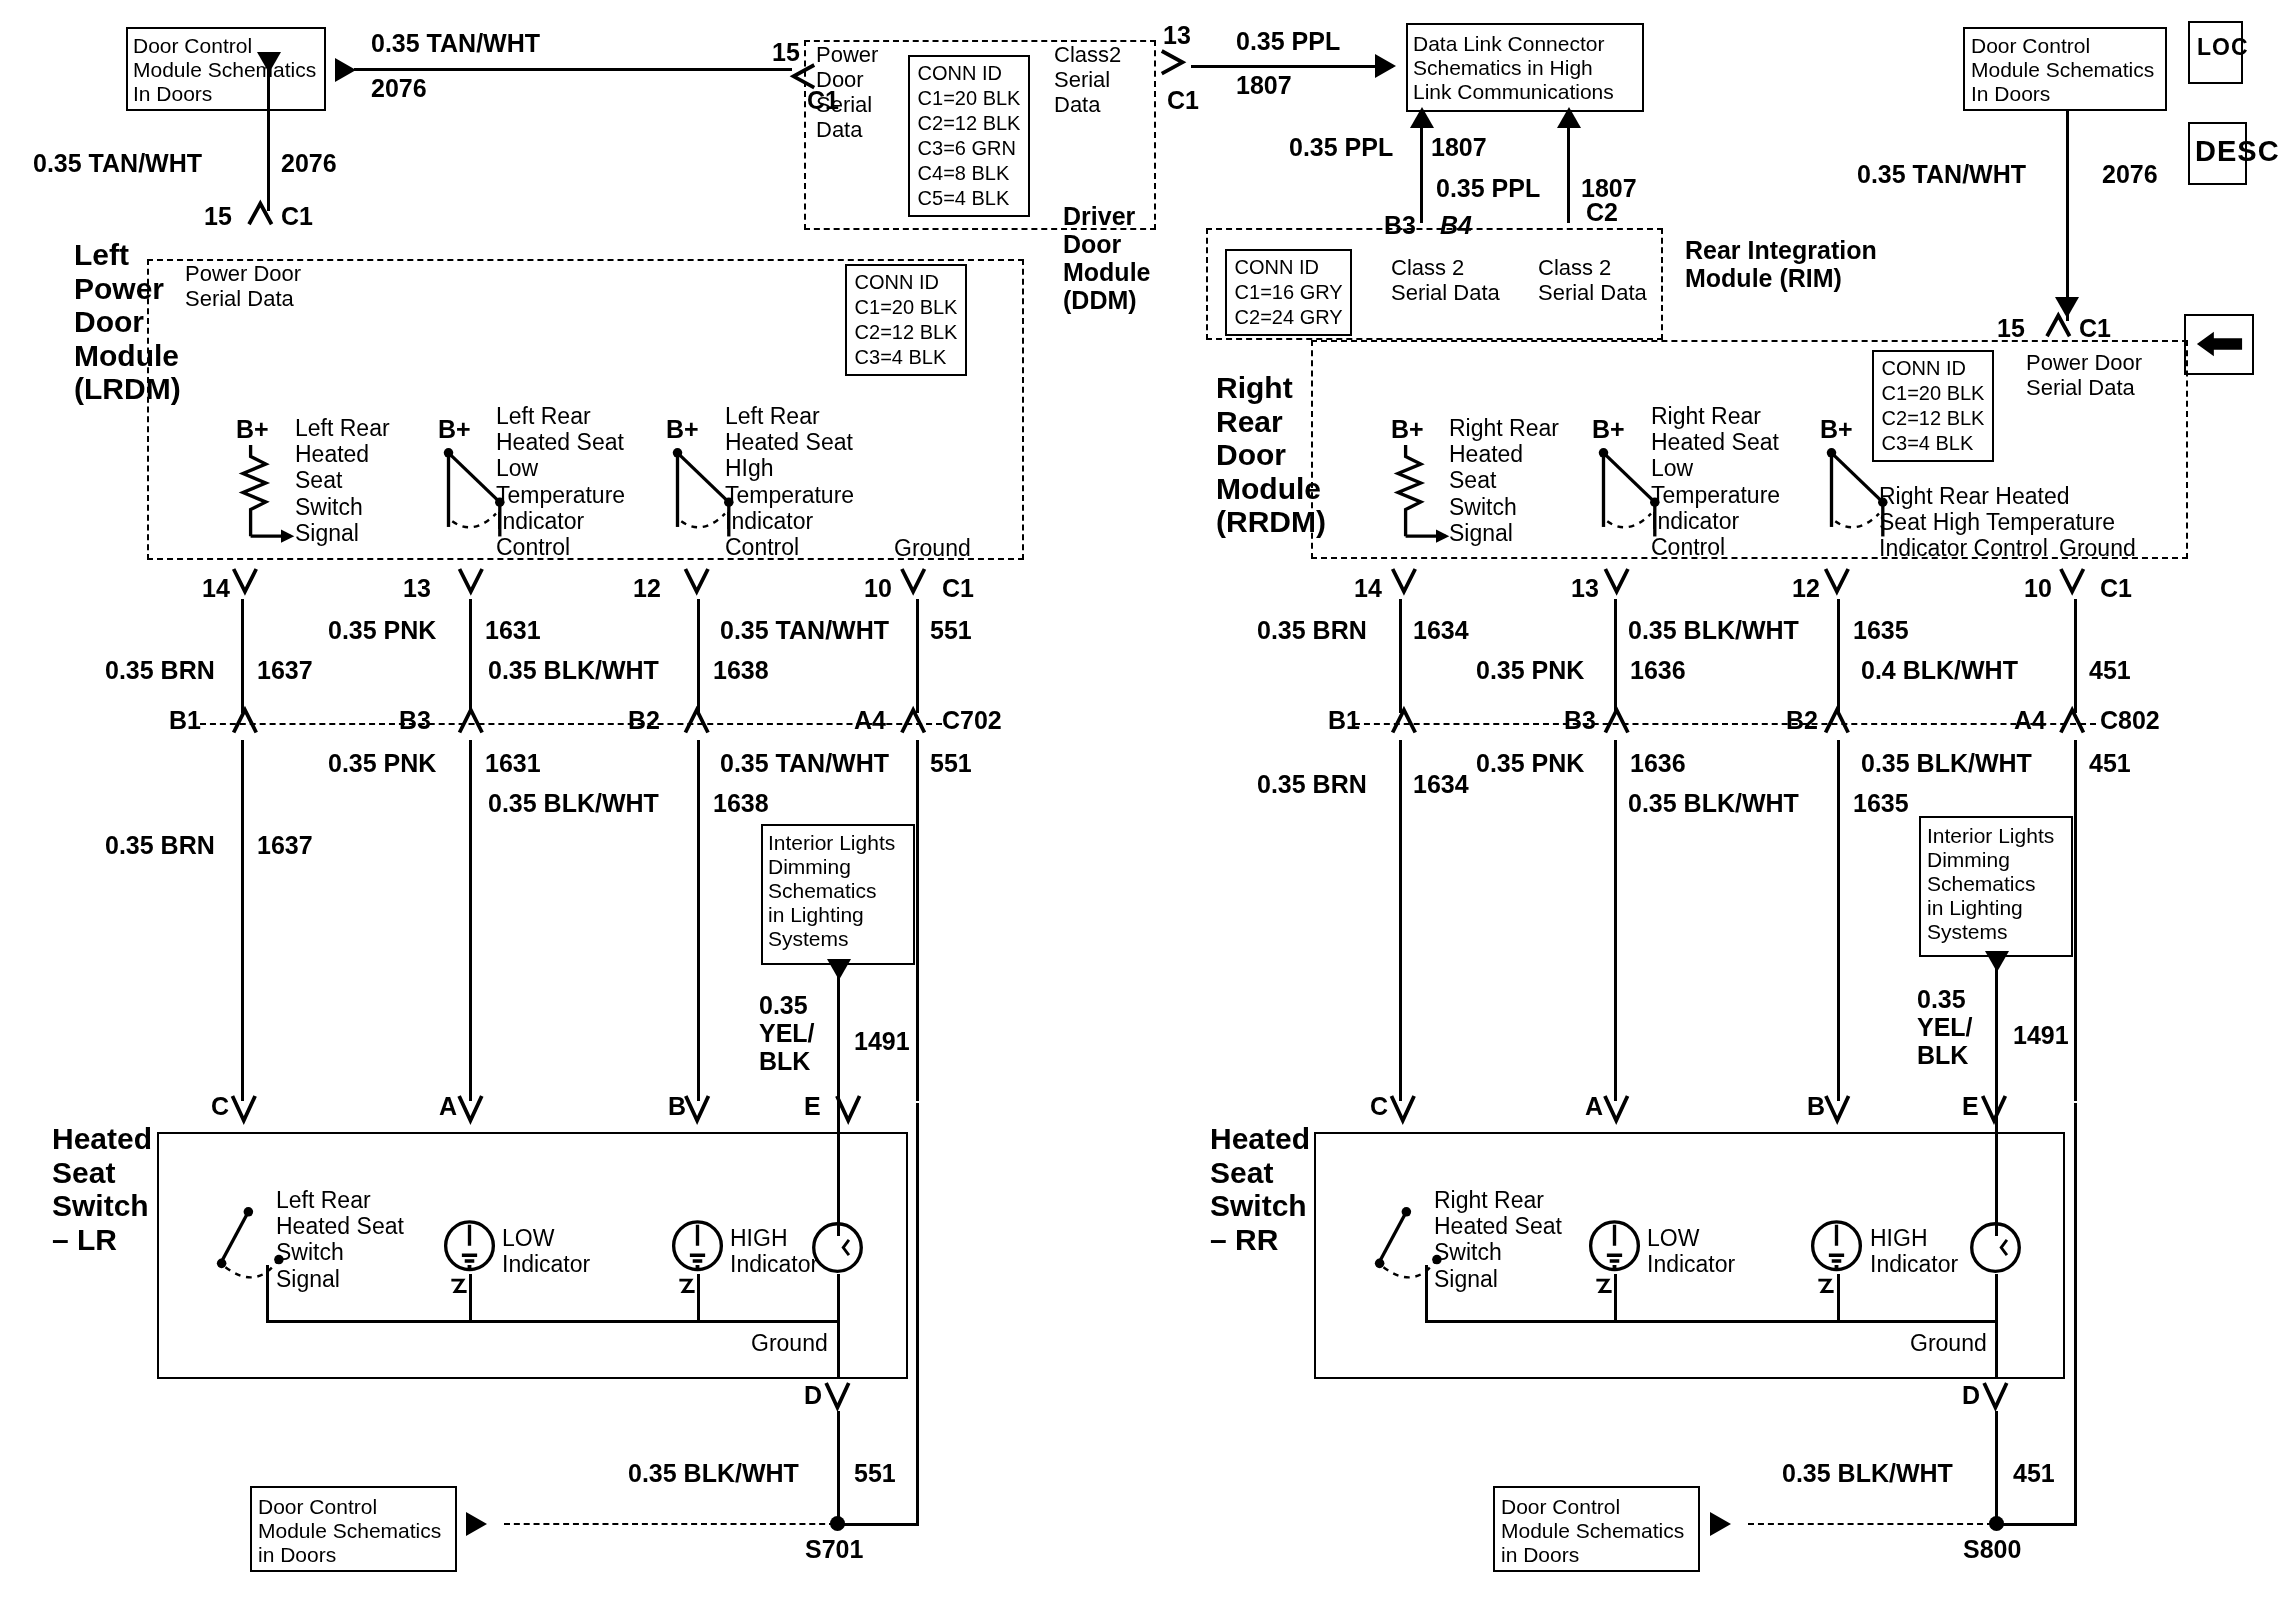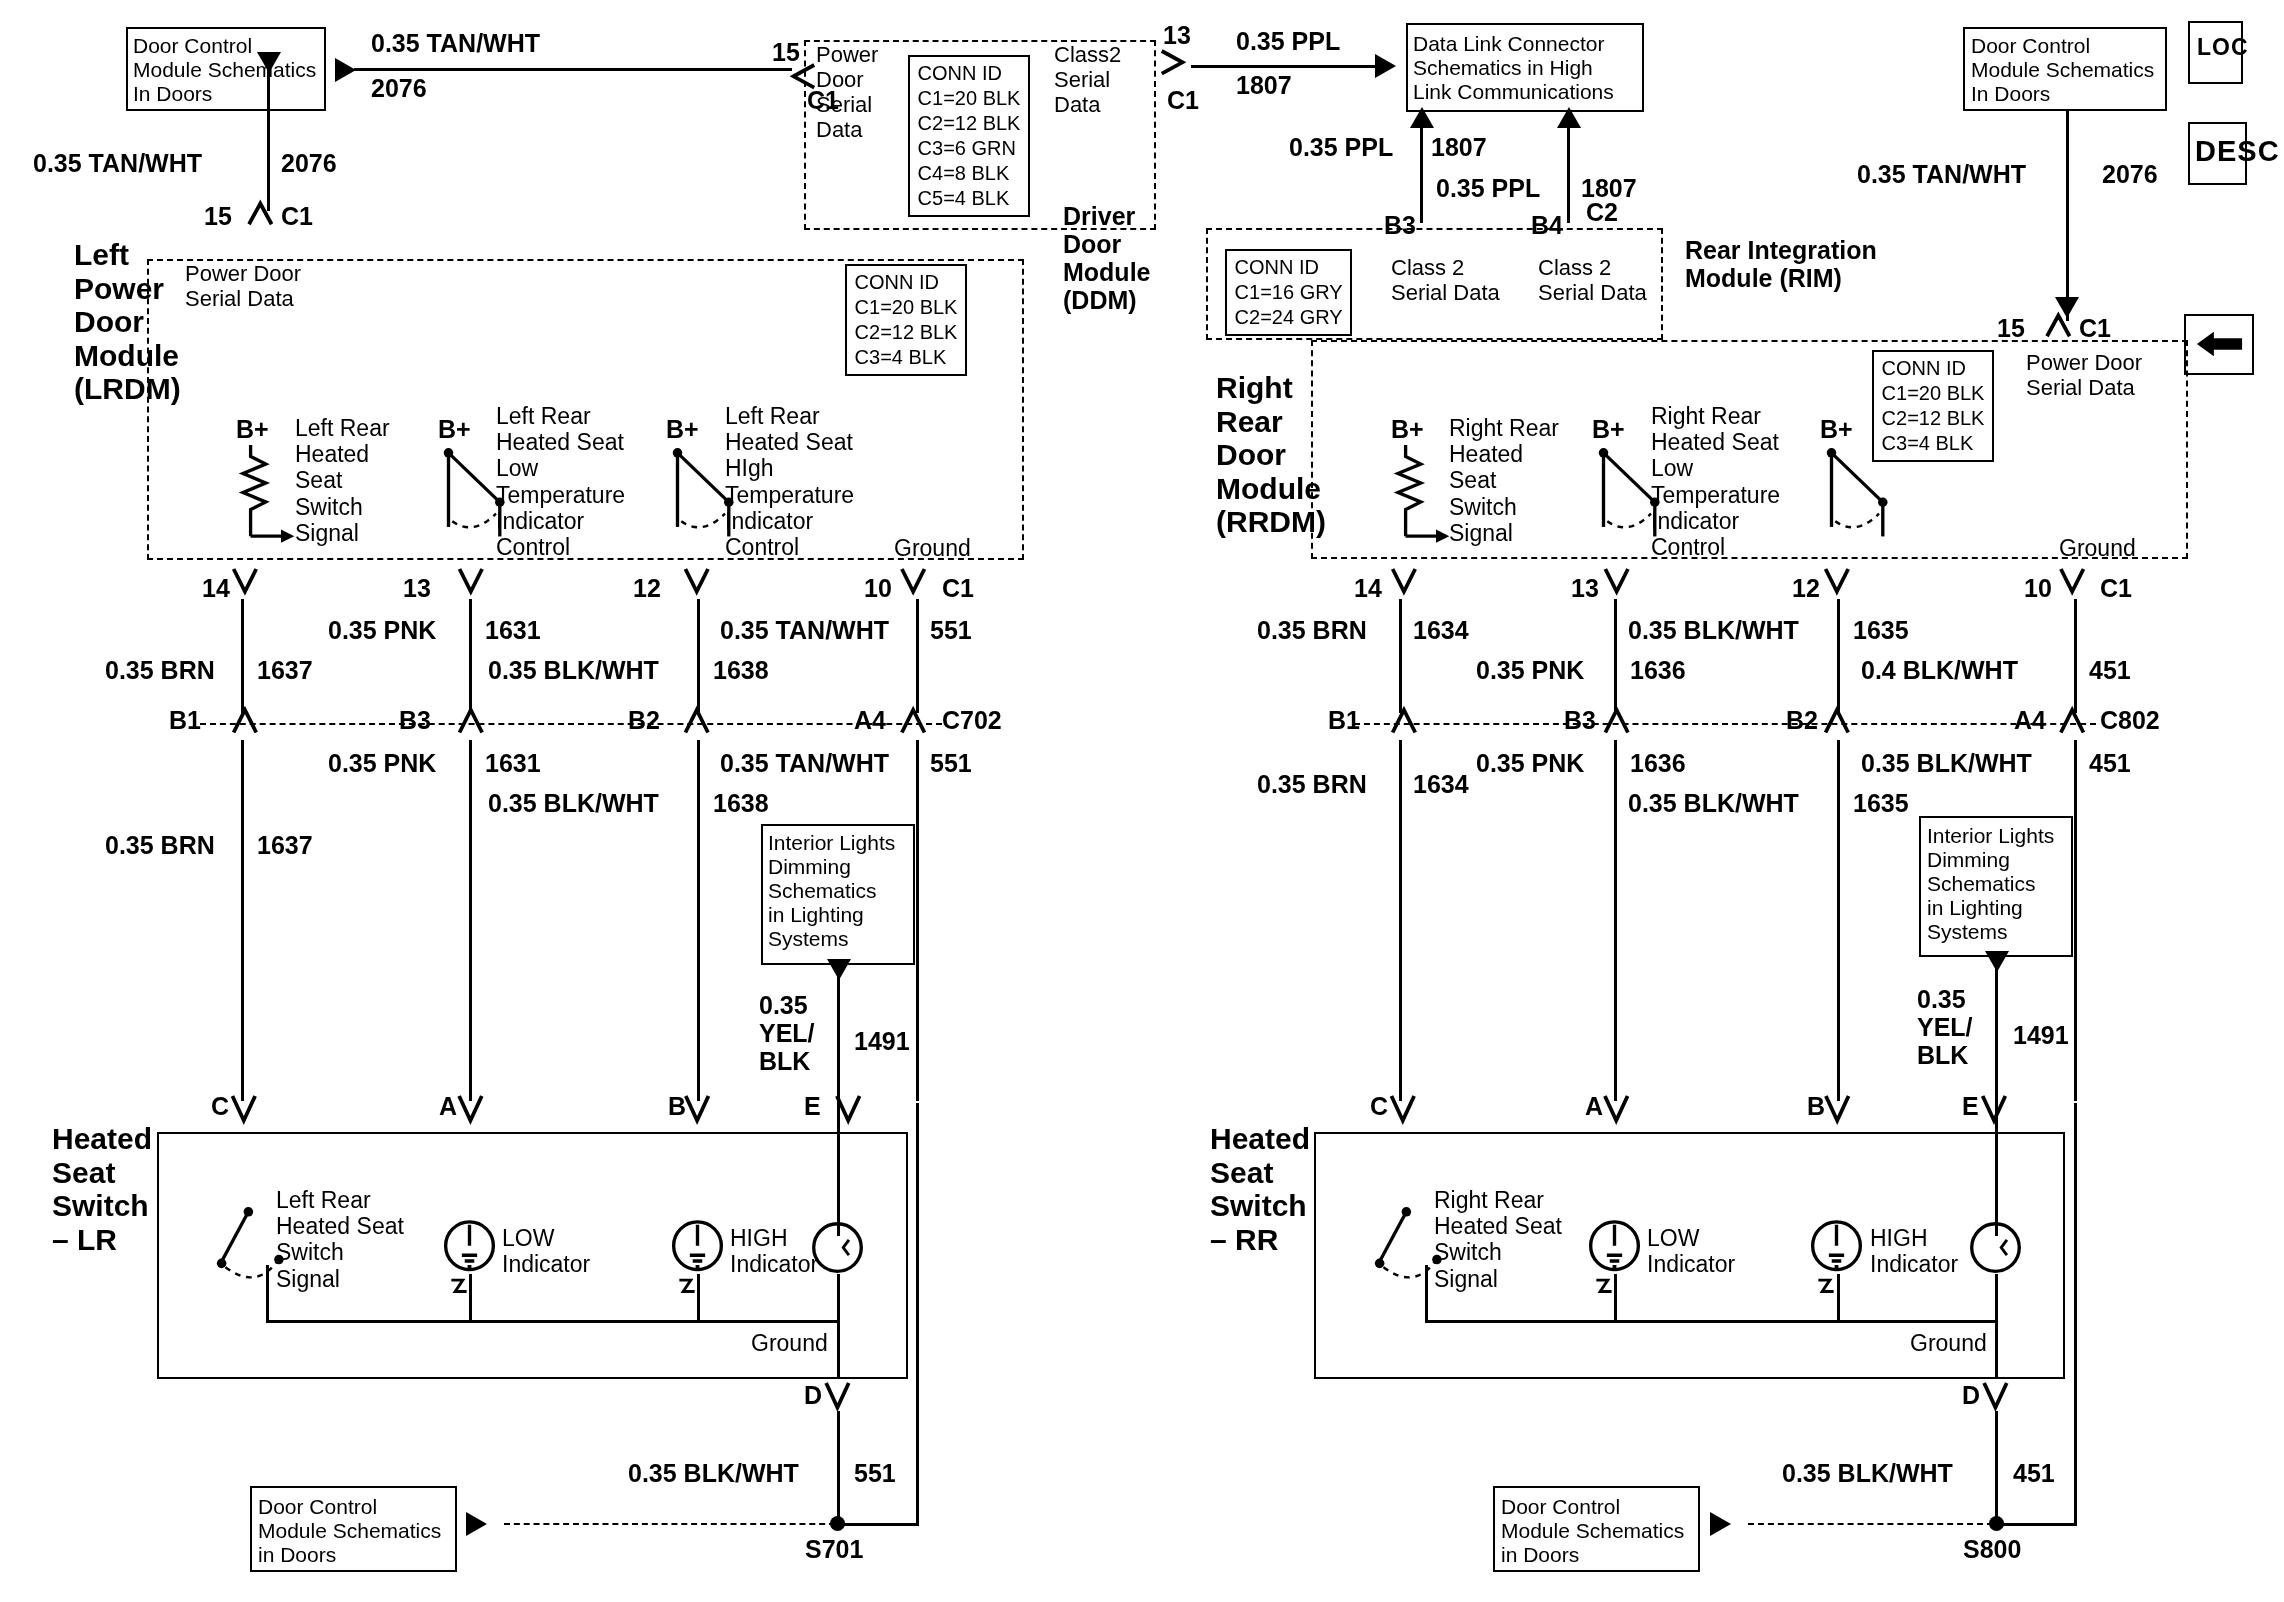--- a/index.html
+++ b/index.html
@@ -88,21 +88,21 @@
 
   <div class="vl" style="left:1420px;top:118px;height:105px;"></div>
   <div class="arrowU" style="left:1410px;top:107px;"></div>
   <div class="vl" style="left:1567px;top:118px;height:105px;"></div>
   <div class="arrowU" style="left:1557px;top:107px;"></div>
   <div class="t" style="left:1289px;top:133px;">0.35 PPL</div>
   <div class="t" style="left:1431px;top:133px;">1807</div>
   <div class="t" style="left:1436px;top:174px;">0.35 PPL</div>
   <div class="t" style="left:1581px;top:174px;">1807</div>
   <div class="t" style="left:1384px;top:211px;">B3</div>
-  <div class="t" style="left:1531px;top:211px;">B4</div>
+  <div class="t" style="left:1440px;top:211px;font-style:italic;">B4</div>
   <div class="t" style="left:1586px;top:198px;">C2</div>
 
   <div class="dash" style="left:1206px;top:228px;width:457px;height:112px;"></div>
   <div class="t" style="left:1685px;top:236px;">Rear Integration
 Module (RIM)</div>
   <div class="conn" style="left:1225px;top:249px;">CONN ID
 C1=16 GRY
 C2=24 GRY</div>
   <div class="tn" style="left:1391px;top:255px;font-size:22px;">Class 2
 Serial Data</div>
@@ -377,20 +377,23 @@
 
   <div class="t" style="left:1820px;top:415px;">B+</div>
   <svg style="left:1822px;top:445px;width:76px;height:105px;" viewBox="0 0 80 110" width="76" height="105">
     <circle cx="10" cy="8" r="5" fill="#000"></circle>
     <path d="M10 8 L62 58" stroke="#000" stroke-width="3.5" fill="none"></path>
     <circle cx="64" cy="60" r="5" fill="#000"></circle>
     <path d="M10 8 L10 86" stroke="#000" stroke-width="3.5" fill="none"></path>
     <path d="M14 80 Q36 96 60 72" stroke="#000" stroke-width="2.5" fill="none" stroke-dasharray="6 6"></path>
     <path d="M64 60 L64 96" stroke="#000" stroke-width="3.5" fill="none"></path>
   </svg>
+  <div class="tn" style="left:1879px;top:483px;font-size:23px;">Right Rear Heated
+Seat High Temperature
+Indicator Control</div>
   <div class="tn" style="left:2059px;top:535px;font-size:23px;">Ground</div>
 
   <div class="t" style="left:1354px;top:574px;">14</div>
   <div class="t" style="left:1571px;top:574px;">13</div>
   <div class="t" style="left:1792px;top:574px;">12</div>
   <div class="t" style="left:2024px;top:574px;">10</div>
   <div class="t" style="left:2100px;top:574px;">C1</div>
   <svg style="left:1387px;top:569px;width:704px;height:32px;" viewBox="0 0 740 34" width="704" height="32">
     <path d="M2 0 L14 24 L26 0" stroke="#000" stroke-width="4" fill="none"></path>
     <path d="M228 0 L240 24 L252 0" stroke="#000" stroke-width="4" fill="none"></path>

